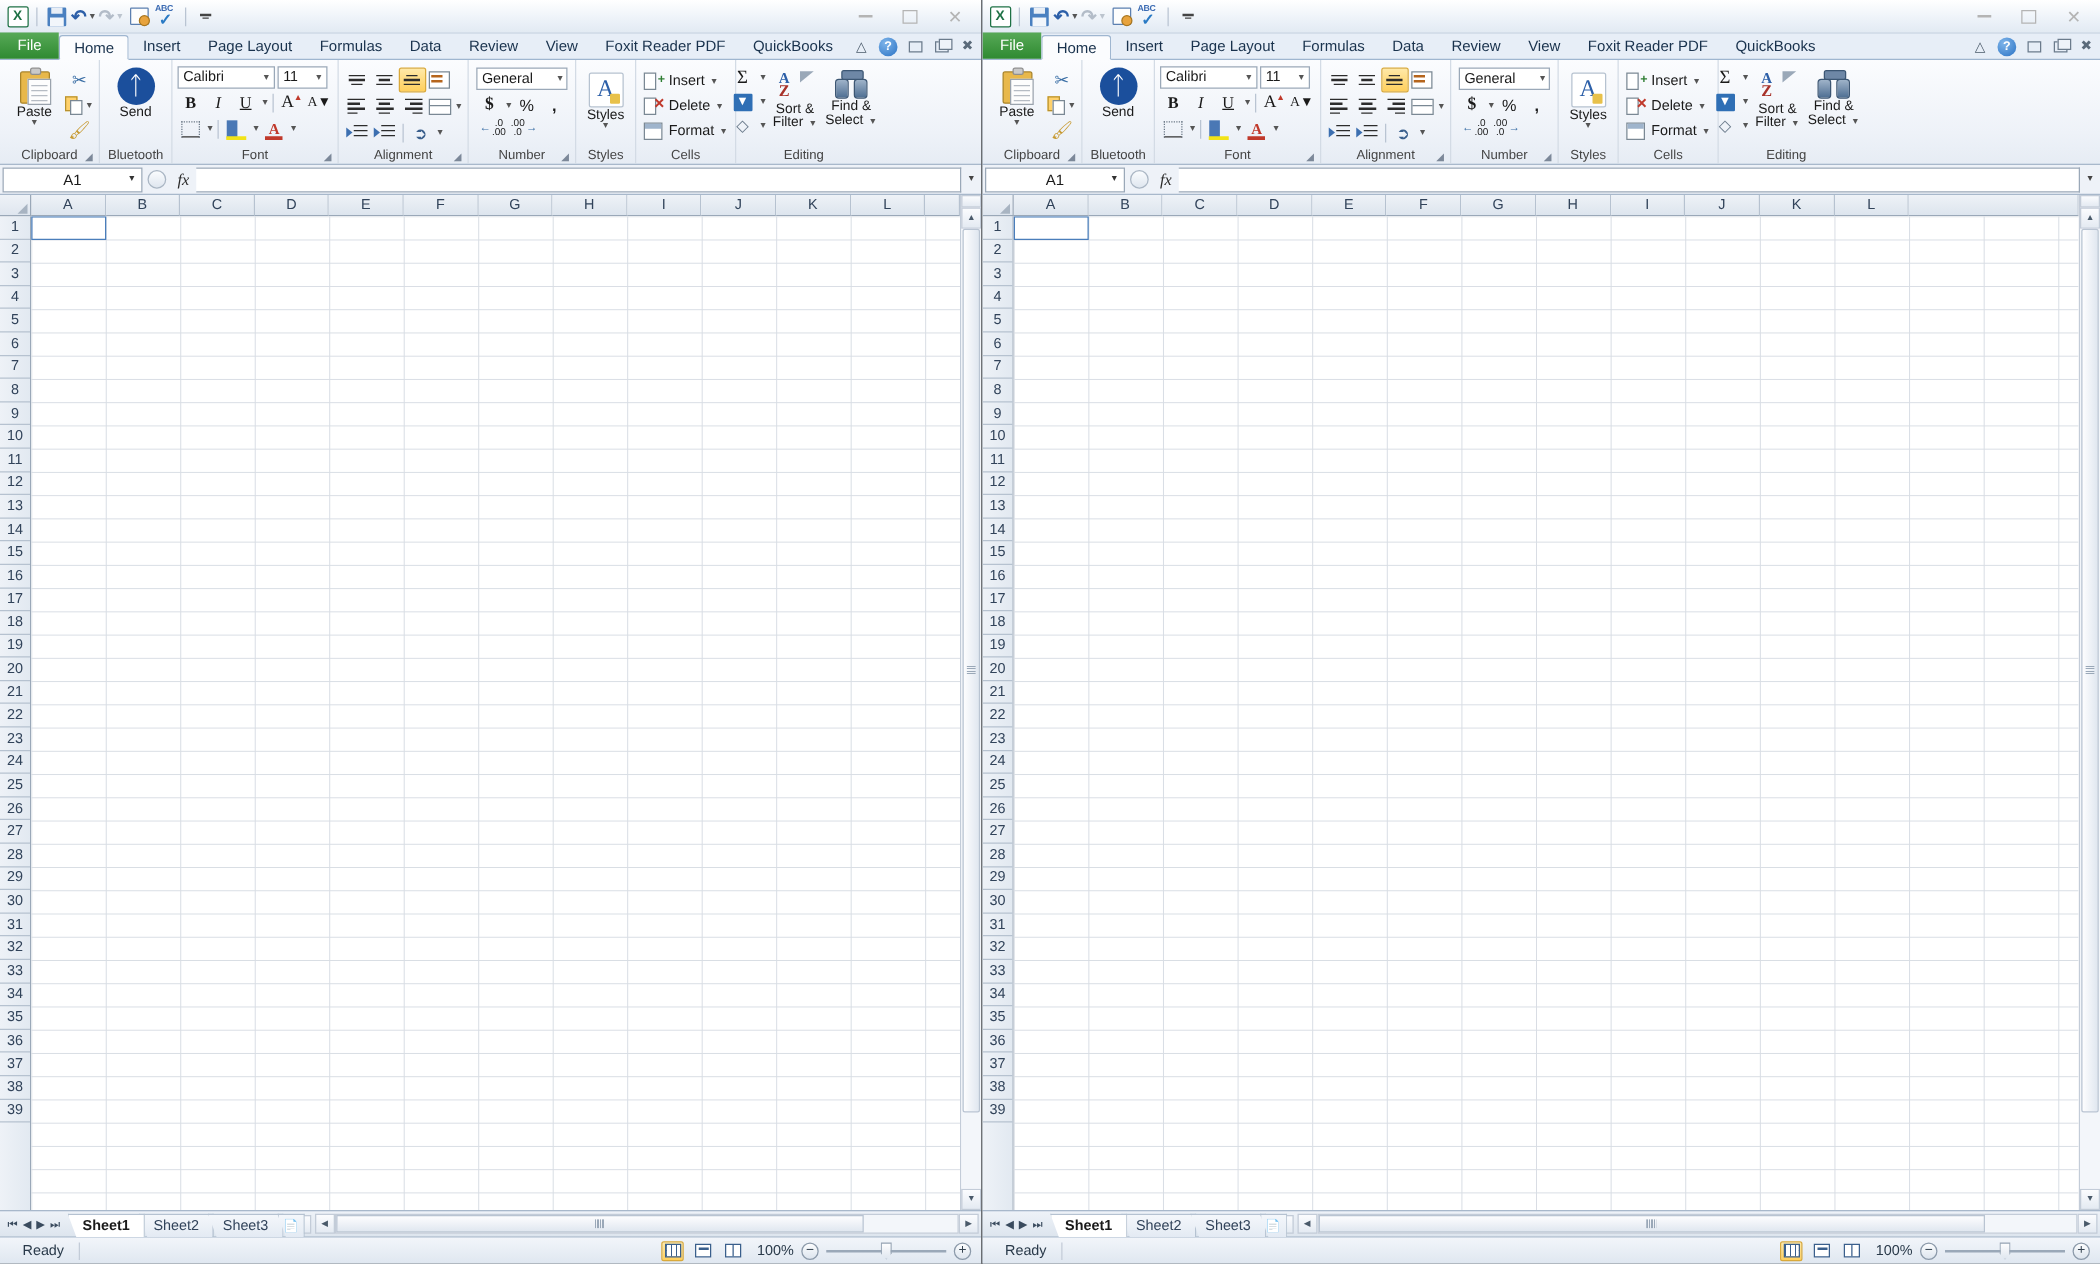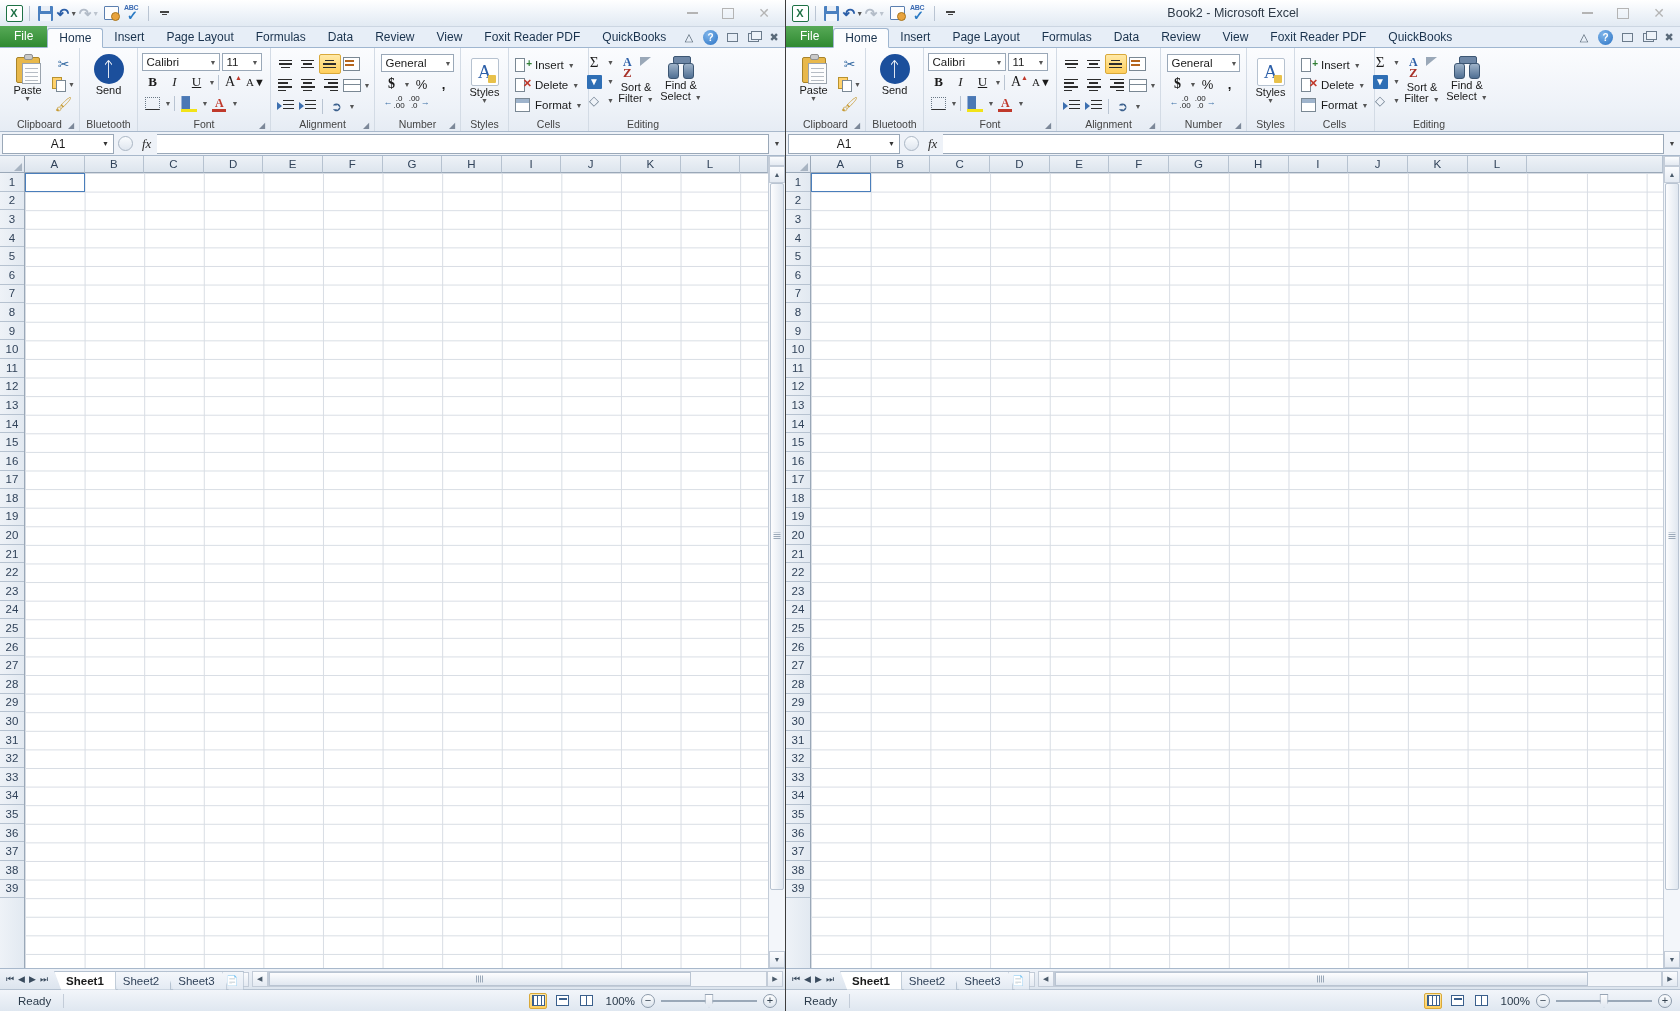--- a/index.html
+++ b/index.html
@@ -894,21 +894,20 @@
             </div>
           </div>
         <div class="sep-v"></div>
         <div class="qicon">
             <div class="more-ic">
               <i></i>
               <i></i>
             </div>
           </div>
       </div>
-      <div class="wtitle">Book2  -  Microsoft Excel</div>
       <div class="wctrl">
         <div class="wc">
             <span class="mn"></span>
           </div>
         <div class="wc">
             <span class="mx"></span>
           </div>
         <div class="wc">
             <span class="cl">✕</span>
           </div>

